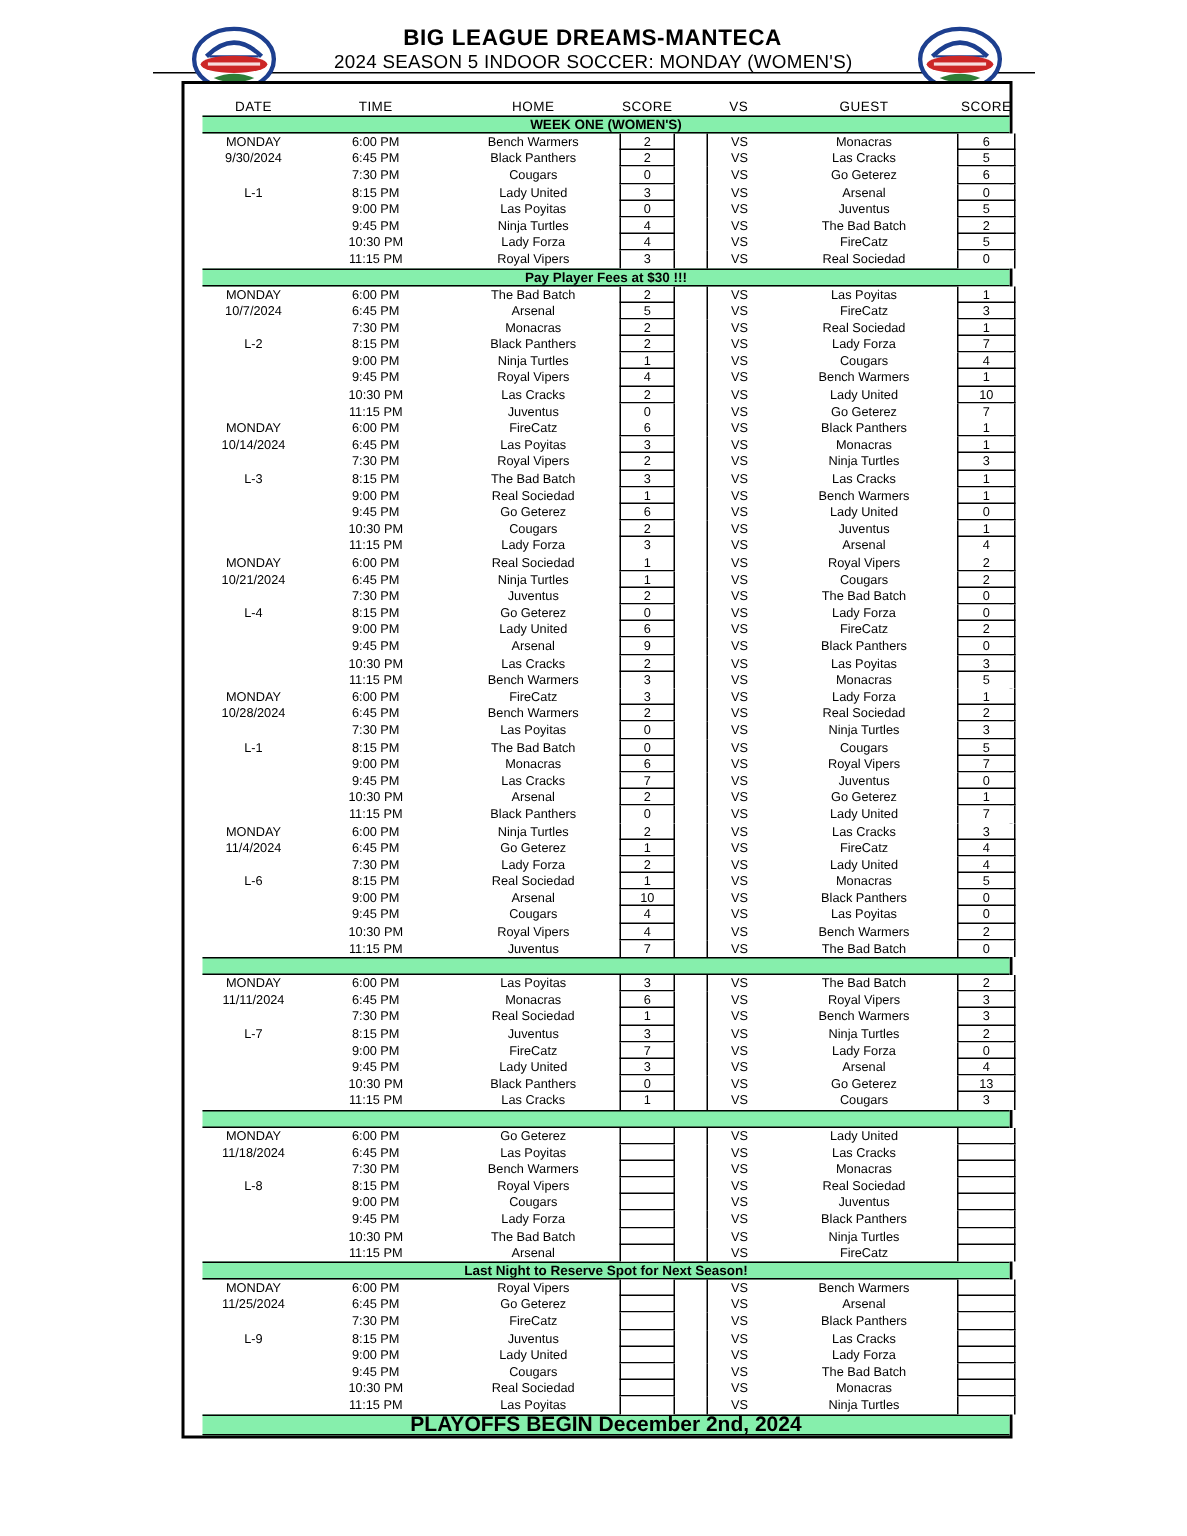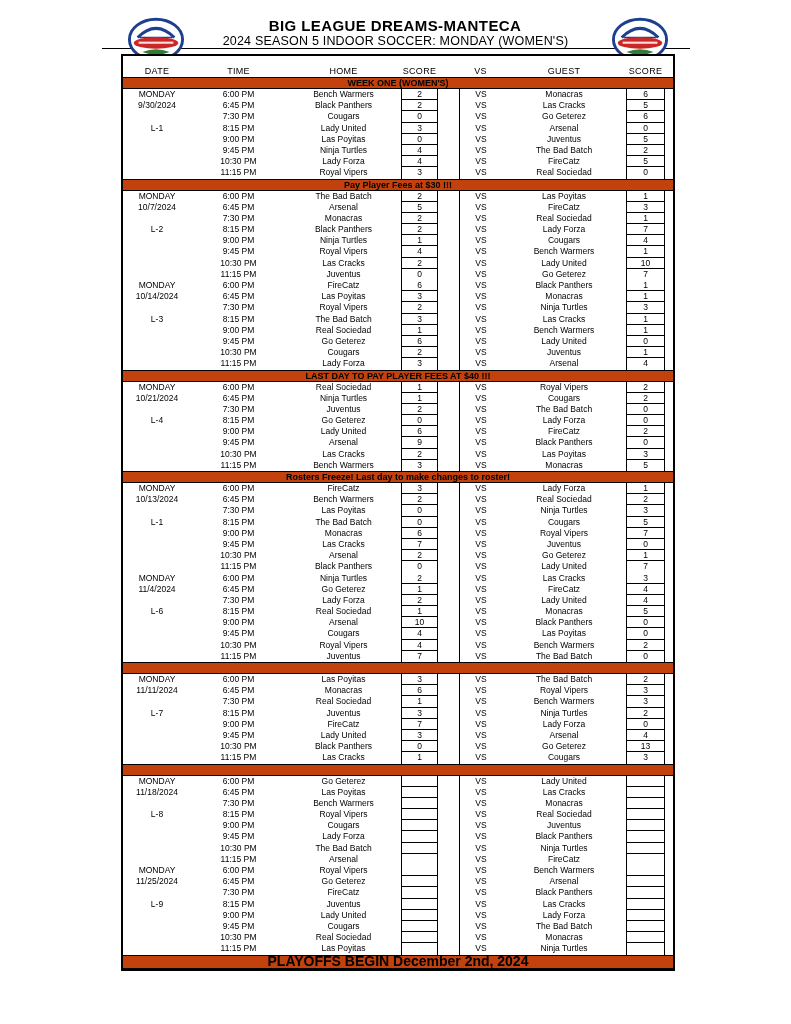--- a/index.html
+++ b/index.html
@@ -12,29 +12,29 @@
     border-top:1.5px solid #000;z-index:1;}
   .logo{position:absolute;top:17px;width:58px;height:45px;z-index:2;}
   .logo-left{left:127px;}
   .logo-right{left:611px;}
   .page-title{position:absolute;top:17px;left:1px;width:788px;text-align:center;
     font-size:15px;letter-spacing:.4px;z-index:3;font-weight:bold;}
   .page-subtitle{position:absolute;top:34px;left:0;width:791px;text-align:center;
     font-size:12.5px;letter-spacing:.2px;z-index:3;}
 
   .sheet{position:absolute;left:121px;top:54px;width:554px;
-    border:2px solid #000;box-sizing:border-box;background:#fff;z-index:2;}
+    border:2px solid #000;box-sizing:border-box;background:#fff;z-index:2;padding-left:12px;}
   .spacer-row{height:8px;}
   .header-row{display:flex;height:13px;align-items:center;font-size:9px;letter-spacing:.3px;}
   .cell,.hcell{flex:0 0 auto;text-align:center;box-sizing:border-box;
     white-space:nowrap;overflow:hidden;}
   .c-date{width:68px}.c-time{width:95px}.c-home{width:115px}.c-score{width:37px}
   .c-gap{width:21px}.c-vs{width:43px}.c-guest{width:124px}.c-score2{width:39px}.c-pad{width:8px}
 
-  .banner{height:12px;background:#c2410c;border-top:1px solid #000;border-bottom:1px solid #000;
+  .banner{height:12px;background:#86efac;border-top:1px solid #000;border-bottom:1px solid #000;
     box-sizing:border-box;font-weight:bold;font-size:9px;line-height:10px;text-align:center;
     white-space:nowrap;overflow:hidden;}
   .footer-banner{height:14px;font-size:14px;line-height:11.5px;}
 
   .game-row{display:flex;height:11.2px;font-size:8.5px;}
   .game-row .cell{line-height:11.3px;}
   .score-cell{border-left:1px solid #000;border-right:1px solid #000;border-bottom:1px solid #000;
     background:#fff;}
   .game-row:last-child .score-cell{border-bottom:none;}
   .vs-cell{border-left:1px solid #000;}
@@ -378,21 +378,20 @@
     <div class="cell c-gap"></div>
     <div class="cell c-vs vs-cell">VS</div>
     <div class="cell c-guest">Arsenal</div>
     <div class="cell c-score2 score-cell">4</div>
     <div class="cell c-pad"></div>
   </div>
 </div>
   </div>
 
   <div class="week-block">
-    <div class="banner week-banner">LAST DAY TO PAY PLAYER FEES AT $40 !!!</div>
     <div class="rows">
   <div class="game-row">
     <div class="cell c-date">MONDAY</div>
     <div class="cell c-time">6:00 PM</div>
     <div class="cell c-home">Real Sociedad</div>
     <div class="cell c-score score-cell">1</div>
     <div class="cell c-gap"></div>
     <div class="cell c-vs vs-cell">VS</div>
     <div class="cell c-guest">Royal Vipers</div>
     <div class="cell c-score2 score-cell">2</div>
@@ -479,36 +478,35 @@
     <div class="cell c-gap"></div>
     <div class="cell c-vs vs-cell">VS</div>
     <div class="cell c-guest">Monacras</div>
     <div class="cell c-score2 score-cell">5</div>
     <div class="cell c-pad"></div>
   </div>
 </div>
   </div>
 
   <div class="week-block">
-    <div class="banner week-banner">Rosters Freeze! Last day to make changes to roster!</div>
     <div class="rows">
   <div class="game-row">
     <div class="cell c-date">MONDAY</div>
     <div class="cell c-time">6:00 PM</div>
     <div class="cell c-home">FireCatz</div>
     <div class="cell c-score score-cell">3</div>
     <div class="cell c-gap"></div>
     <div class="cell c-vs vs-cell">VS</div>
     <div class="cell c-guest">Lady Forza</div>
     <div class="cell c-score2 score-cell">1</div>
     <div class="cell c-pad"></div>
   </div>
 
   <div class="game-row">
-    <div class="cell c-date">10/13/2024</div>
+    <div class="cell c-date">10/28/2024</div>
     <div class="cell c-time">6:45 PM</div>
     <div class="cell c-home">Bench Warmers</div>
     <div class="cell c-score score-cell">2</div>
     <div class="cell c-gap"></div>
     <div class="cell c-vs vs-cell">VS</div>
     <div class="cell c-guest">Real Sociedad</div>
     <div class="cell c-score2 score-cell">2</div>
     <div class="cell c-pad"></div>
   </div>
 
@@ -882,20 +880,21 @@
     <div class="cell c-gap"></div>
     <div class="cell c-vs vs-cell">VS</div>
     <div class="cell c-guest">FireCatz</div>
     <div class="cell c-score2 score-cell"></div>
     <div class="cell c-pad"></div>
   </div>
 </div>
   </div>
 
   <div class="week-block">
+    <div class="banner week-banner">Last Night to Reserve Spot for Next Season!</div>
     <div class="rows">
   <div class="game-row">
     <div class="cell c-date">MONDAY</div>
     <div class="cell c-time">6:00 PM</div>
     <div class="cell c-home">Royal Vipers</div>
     <div class="cell c-score score-cell"></div>
     <div class="cell c-gap"></div>
     <div class="cell c-vs vs-cell">VS</div>
     <div class="cell c-guest">Bench Warmers</div>
     <div class="cell c-score2 score-cell"></div>

